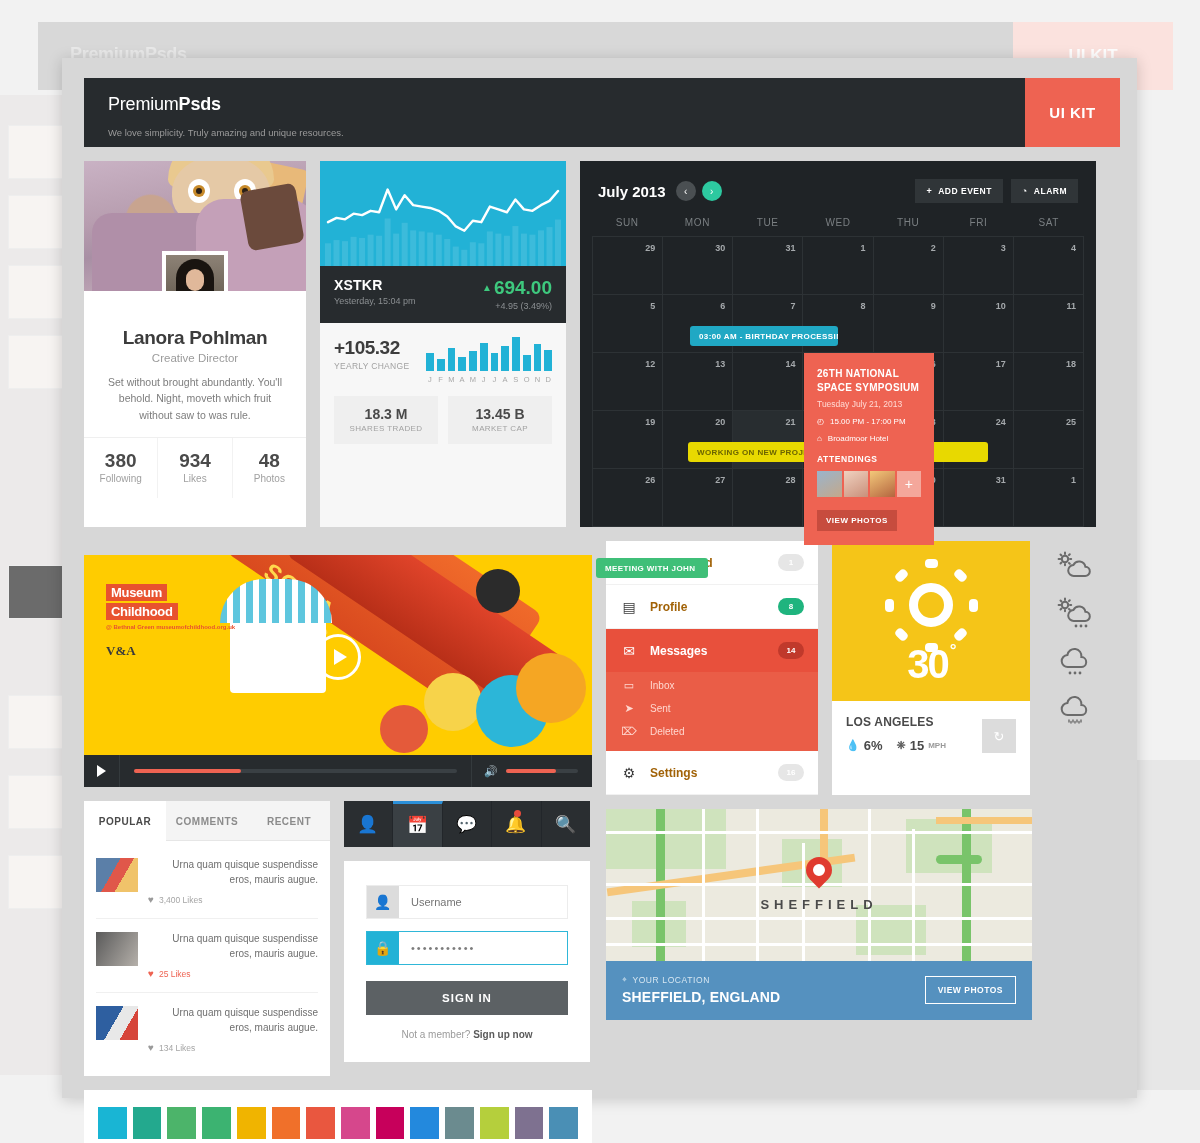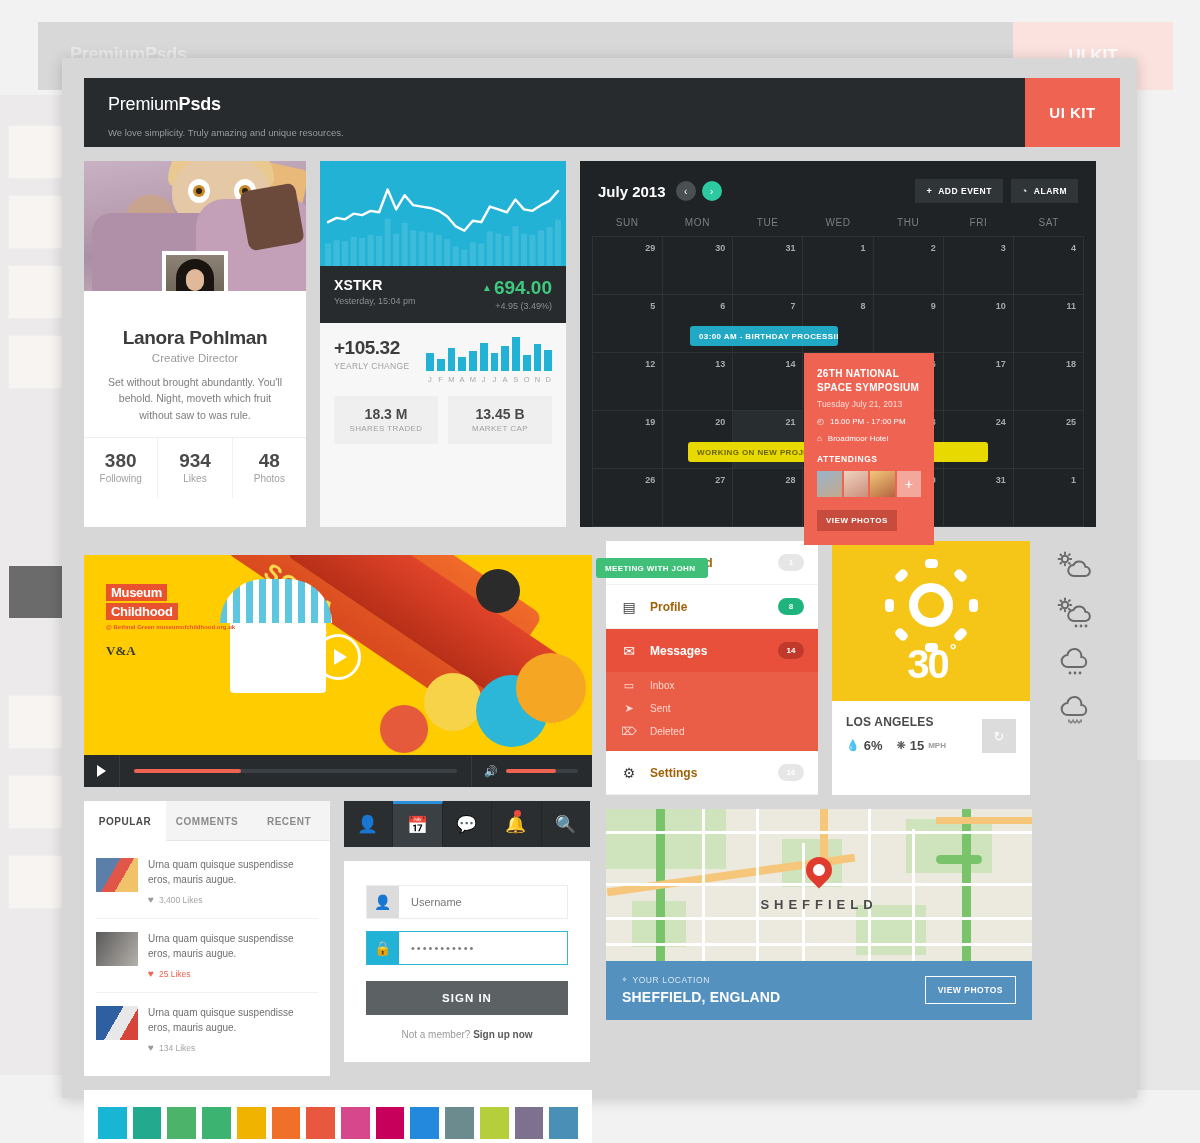--- a/index.html
+++ b/index.html
@@ -163,21 +163,21 @@
   .ptabs { display:flex; }
   .ptab { flex:1; text-align:center; padding:15px 0 13px; font-size:10px; font-weight:bold; color:#8b8b8b; letter-spacing:.5px; background:#f4f4f4; border-bottom:1px solid #e6e6e6; }
   .ptab.active { background:#fff; color:#4a4a4a; border-bottom:1px solid #fff; }
   .plist { padding:4px 12px 10px; }
   .post { display:flex; gap:10px; padding:13px 0; border-bottom:1px solid #f0f0f0; }
   .post:last-child { border-bottom:0; }
   .pthumb { width:42px; height:34px; flex:0 0 42px; }
   .pthumb.t1 { background:linear-gradient(120deg,#5b7fa8 0 40%,#e0574a 40% 62%,#f0c36a 62%); }
   .pthumb.t2 { background:linear-gradient(120deg,#5a5a5a,#b5b0aa); }
   .pthumb.t3 { background:linear-gradient(120deg,#2e5fa0 0 45%,#e8e8e8 45% 70%,#d6453a 70%); }
-  .ptxt { flex:1; }
+  .ptxt { flex:1;text-align:right; }
   .ptxt p { font-size:10px; color:#6f6f6f; line-height:1.45; }
   .plikes { font-size:8.5px; color:#a5a5a5; margin-top:7px; display:flex; align-items:center; gap:5px; }
   .heart { color:#9a9a9a; font-size:10px; }
   .heart.red { color:#ee6352; }
   .plikes.red { color:#ee6352; }
 
   
   .loginwrap { width:246px; }
   .iconbar { display:flex; background:#2a2e31; height:46px; }
   .ibtn { flex:1; display:flex; align-items:center; justify-content:center; color:#9a9ea1; font-size:17px; border-right:1px solid #22262a; position:relative; }

